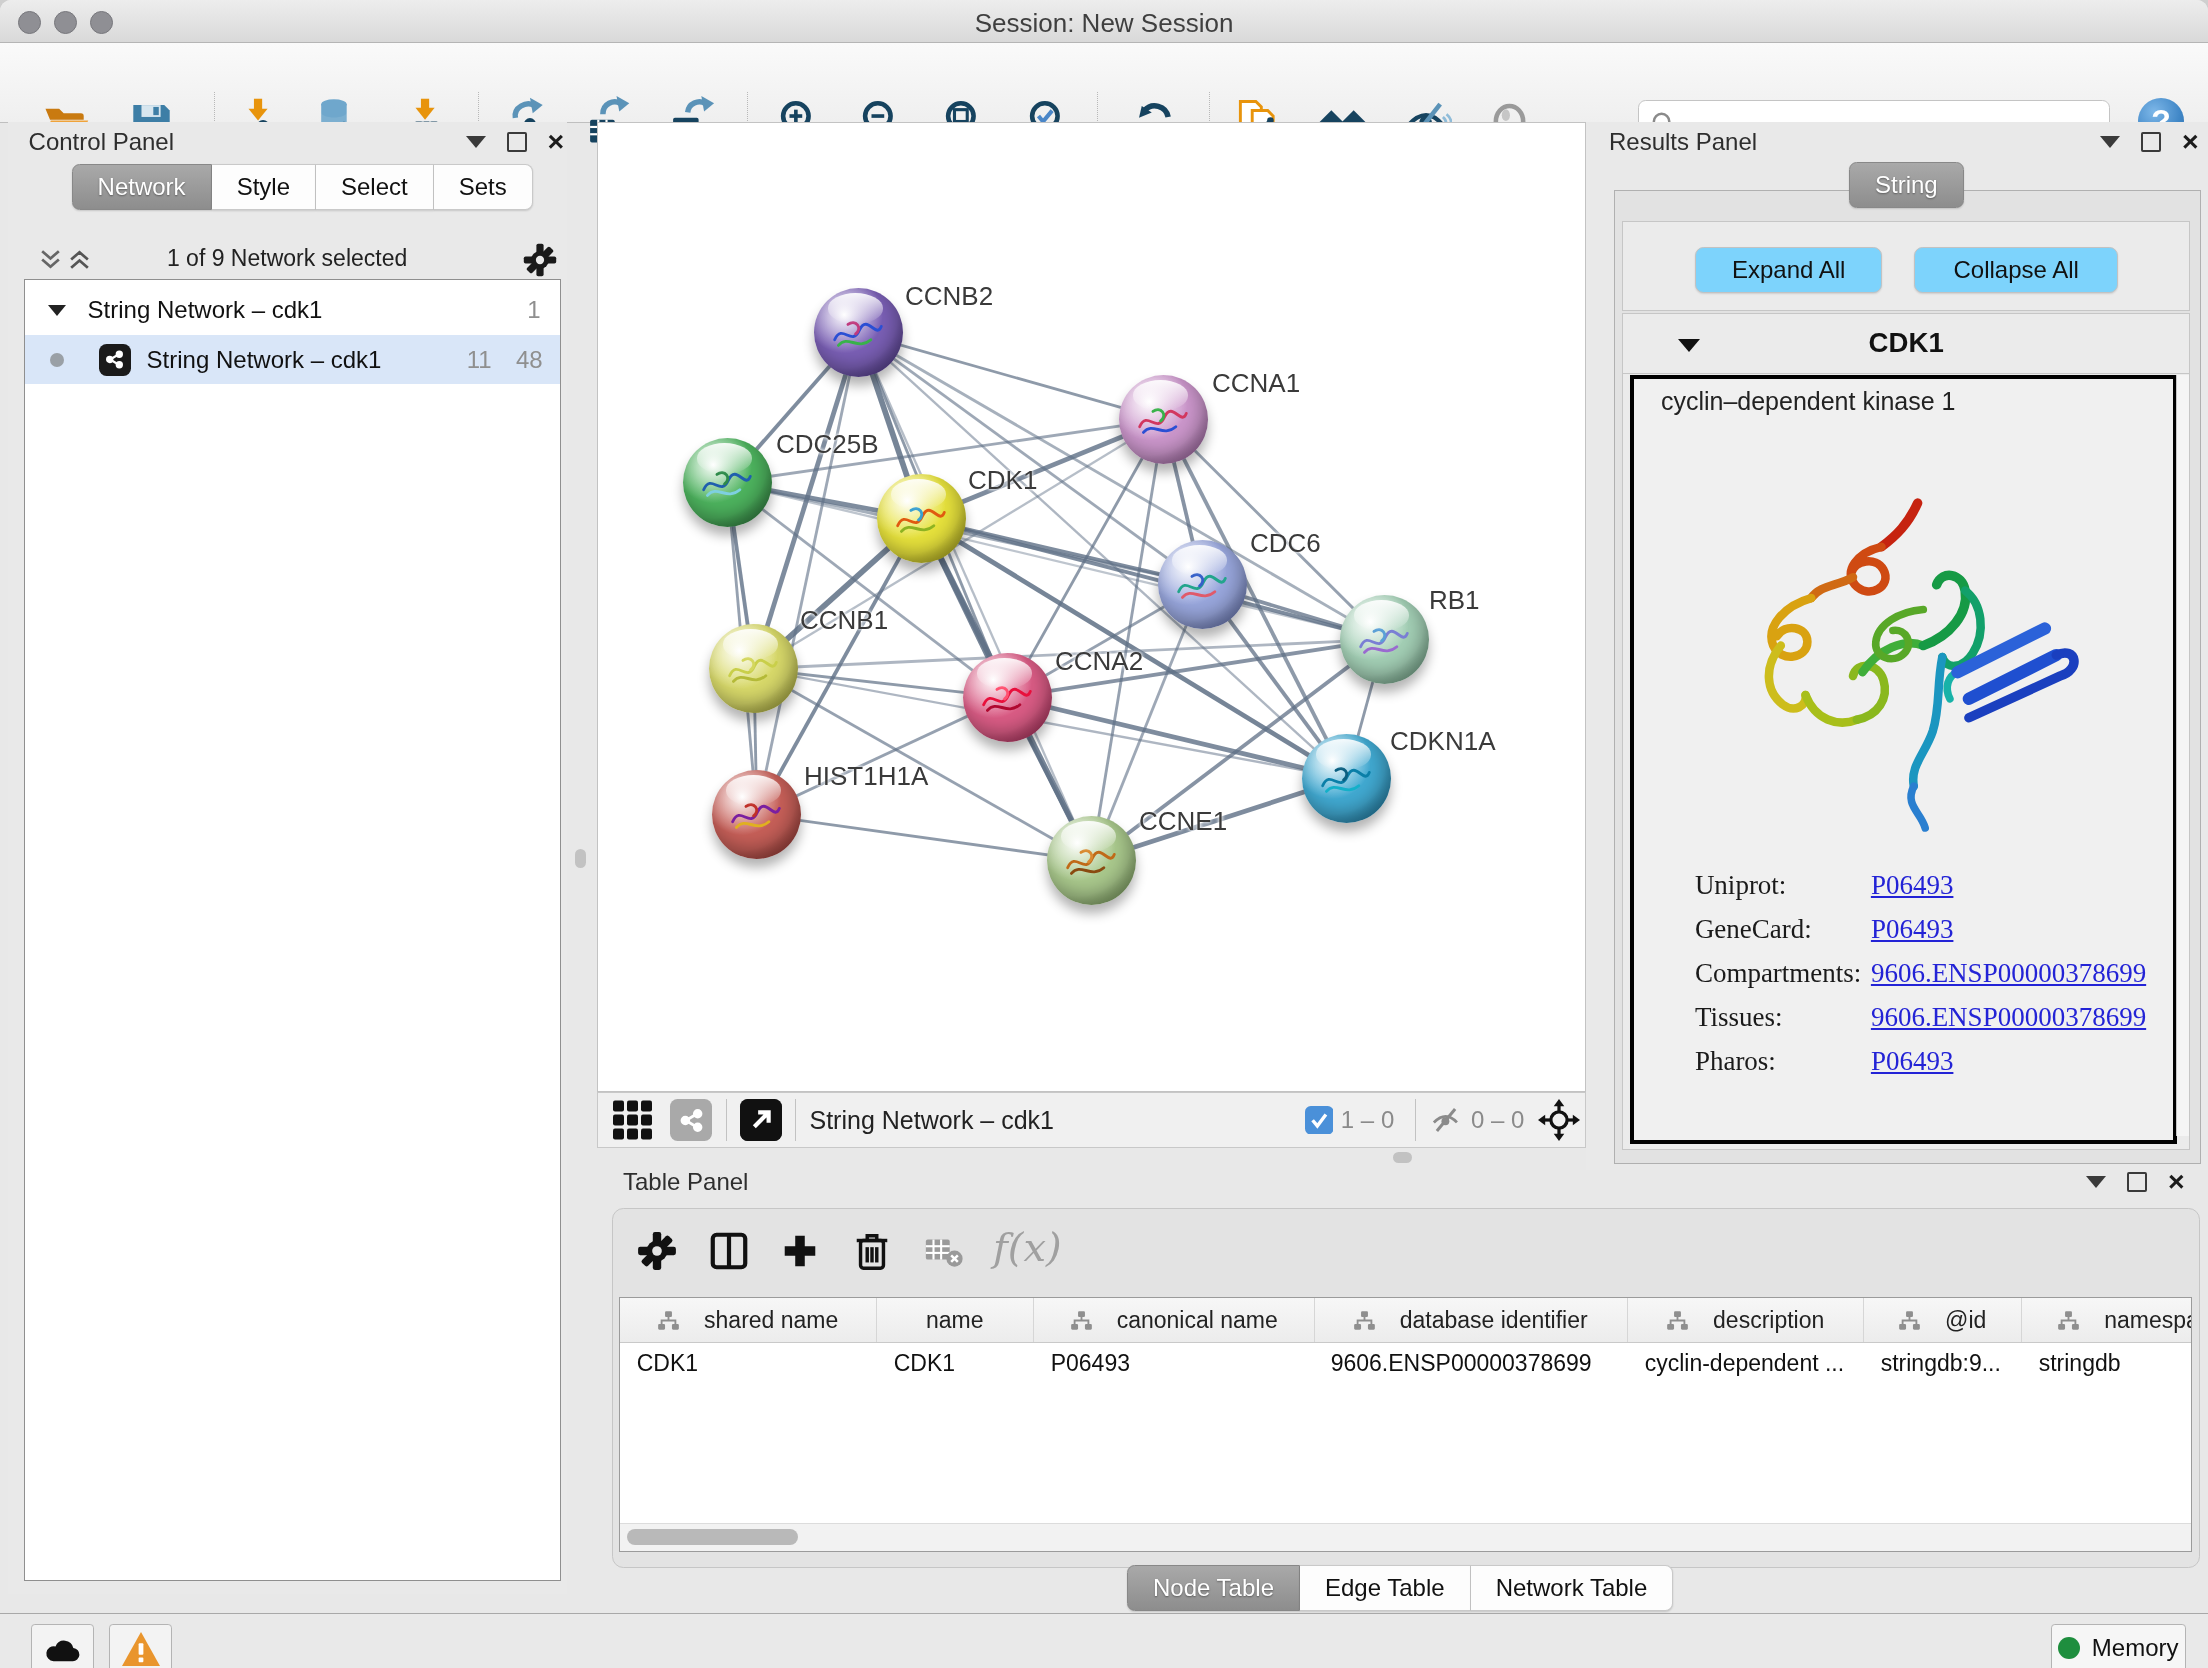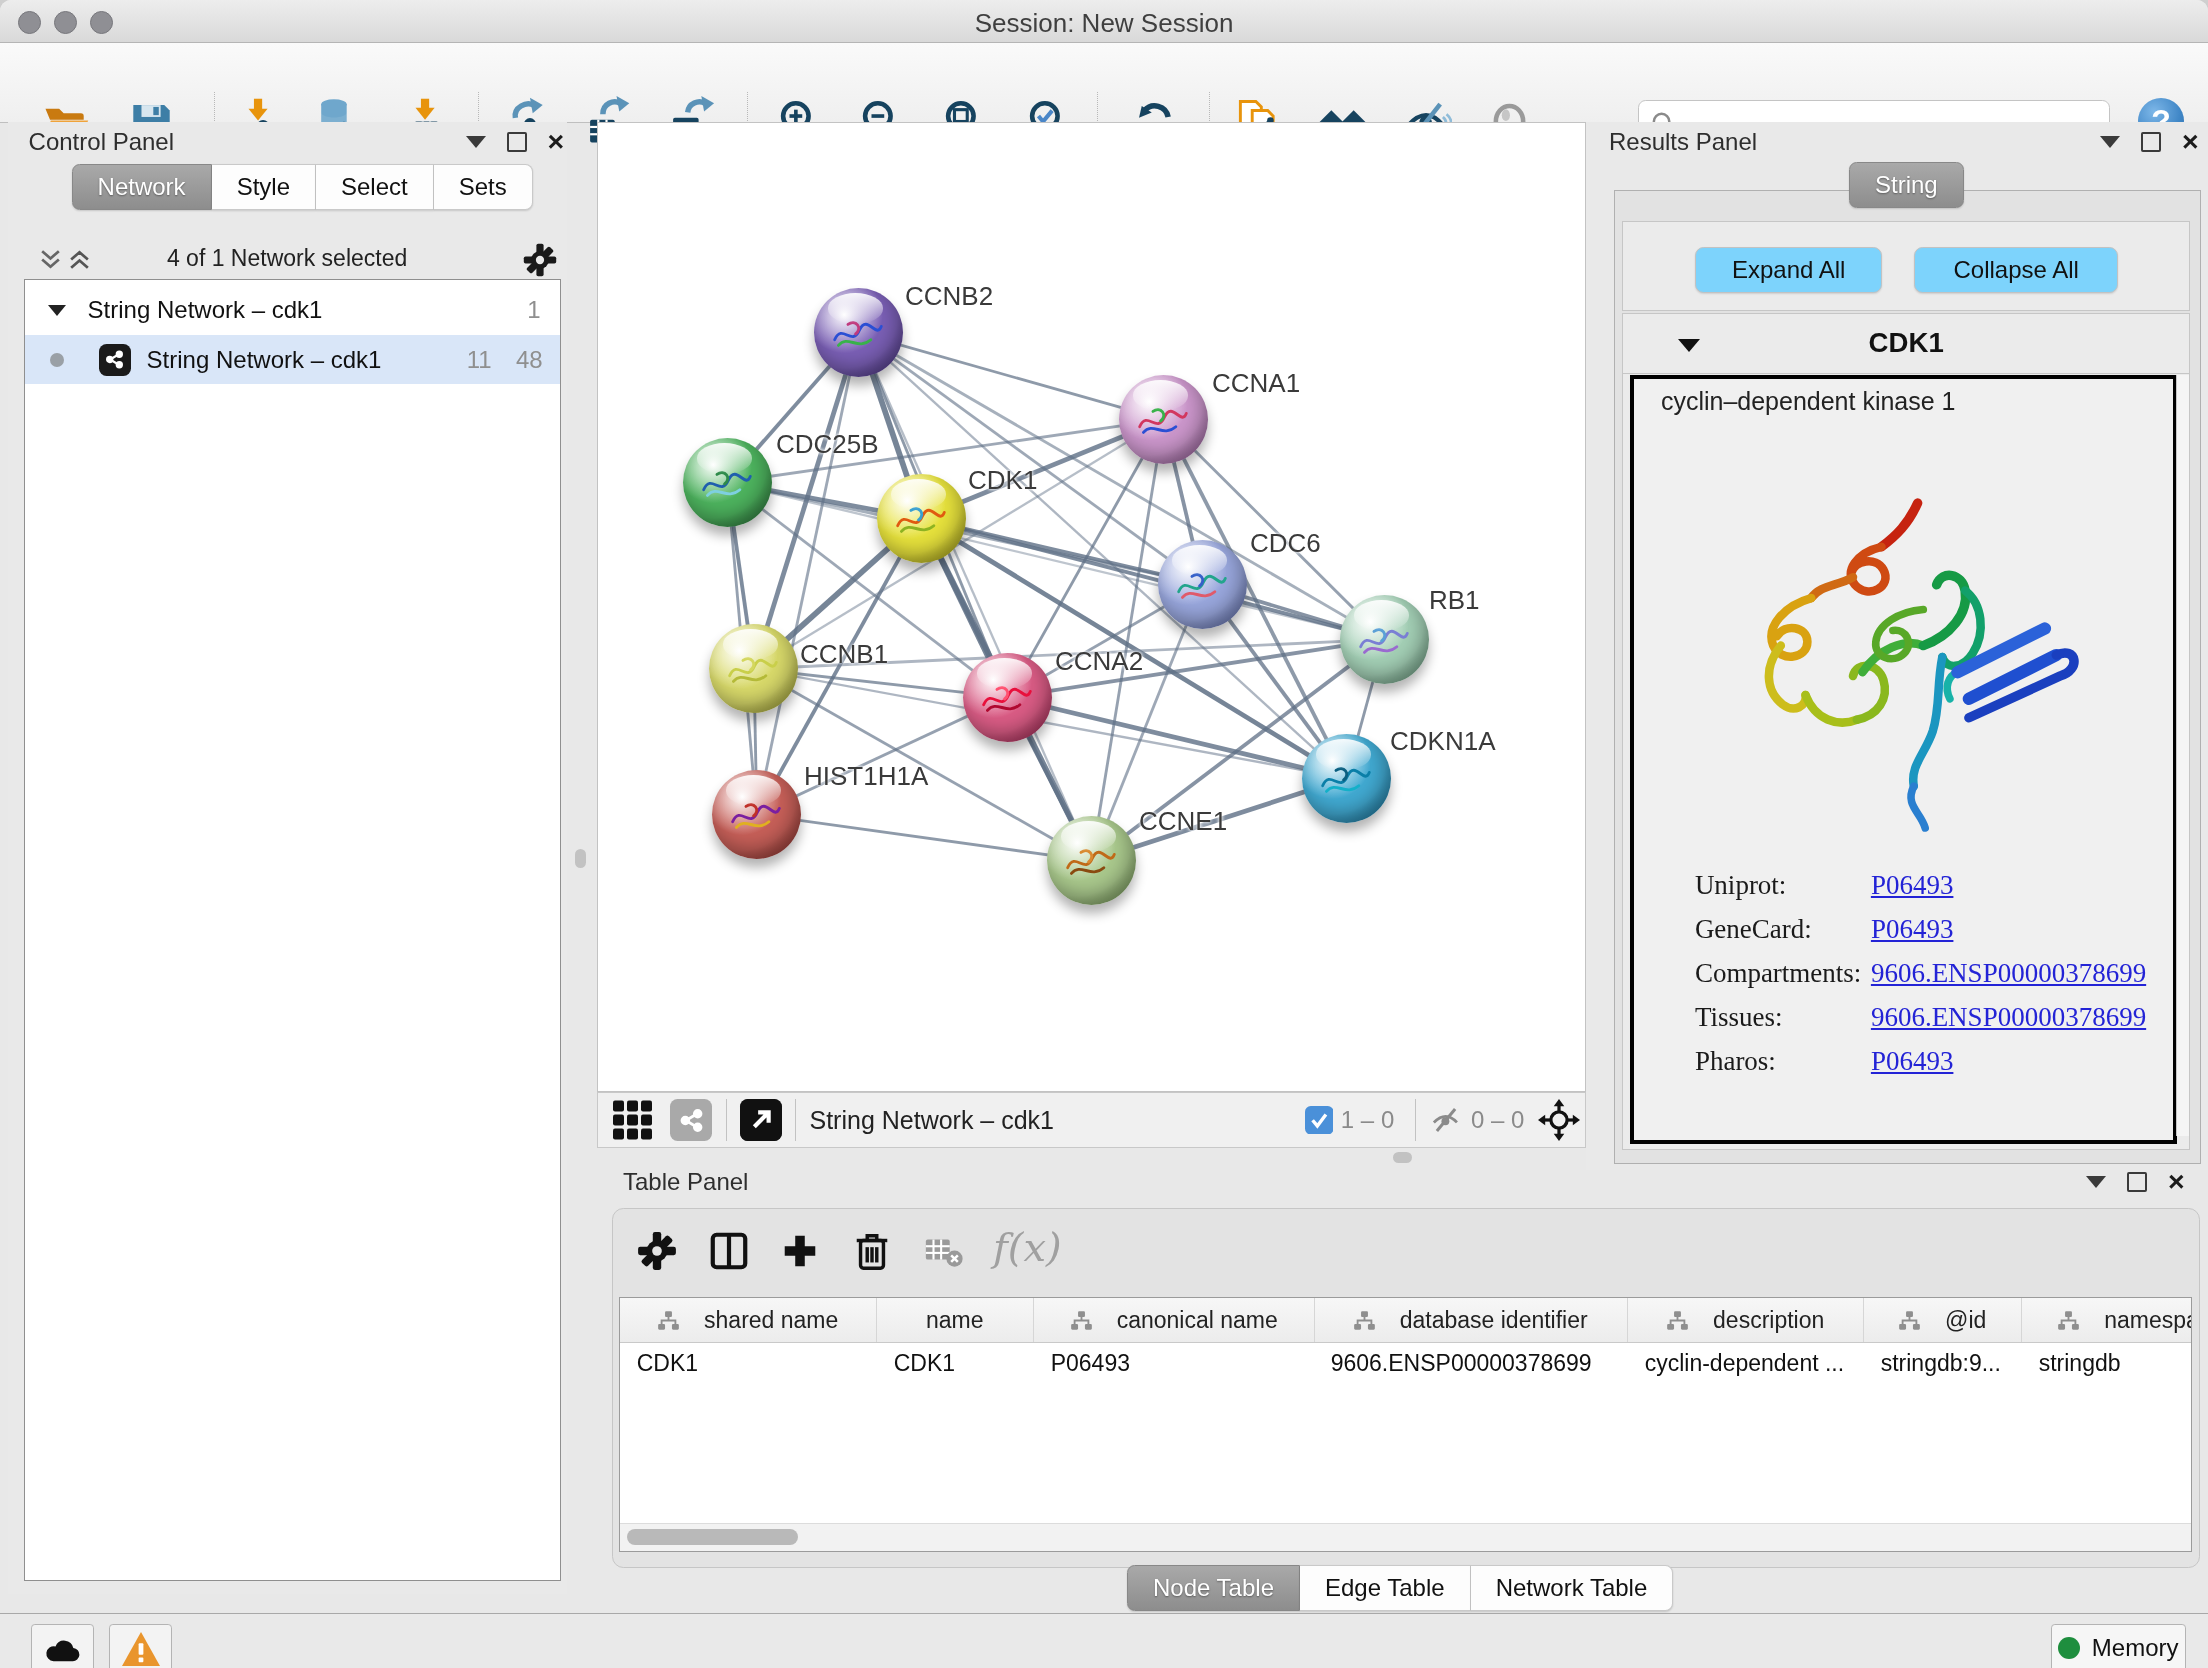--- a/index.html
+++ b/index.html
@@ -313,21 +313,21 @@
       <span class="chev" style="position:absolute;left:30px;top:13.3px">
         <svg width="25" height="25" viewBox="0 0 24 24">
             <path d="M4 4l8 7 8-7M4 12l8 7 8-7" stroke="#666" stroke-width="2.6" fill="none"></path>
           </svg>
       </span>
       <span class="chev" style="position:absolute;left:59px;top:13.3px">
         <svg width="25" height="25" viewBox="0 0 24 24">
             <path d="M4 20l8-7 8 7M4 12l8-7 8 7" stroke="#555" stroke-width="2.6" fill="none"></path>
           </svg>
       </span>
-      <span class="stxt">4 of 1 Network selected</span>
+      <span class="stxt">1 of 9 Network selected</span>
       <span style="position:absolute;left:514px;top:7.6px">
         <svg width="36" height="36" viewBox="0 0 40 40">
             <g fill="#1a1a1a">
               <rect x="16" y="2" width="8" height="36" rx="2"></rect>
               <rect x="2" y="16" width="36" height="8" rx="2"></rect>
               <rect x="16" y="2" width="8" height="36" rx="2" transform="rotate(45 20 20)"></rect>
               <circle cx="20" cy="20" r="10"></circle>
             </g>
             <circle cx="20" cy="20" r="4.6" fill="#e9e9e9"></circle>
           </svg>
@@ -466,21 +466,21 @@
         </div>
         <div class="nlabel" style="left: 831px; top: 462px;">RB1</div>
         <div class="node" style="left: 111px; top: 501px; background: radial-gradient(circle at 34% 30%, rgb(255, 255, 255) 0%, rgb(216, 217, 106) 45%, rgb(216, 217, 106) 62%, rgb(154, 155, 46) 98%);">
           <svg class="scrib" viewBox="0 0 64 48">
       <path d="M8 30 C16 12 26 38 34 20 S52 30 57 16" stroke="#c9cf4a"></path>
       <path d="M12 36 C22 24 32 42 46 30" stroke="#b4ba38"></path>
       <path d="M22 14 C30 8 38 18 30 24" stroke="#d4d75e"></path>
           </svg>
           <i class="glare"></i>
         </div>
-        <div class="nlabel" style="left: 202px; top: 516px;">CCNB1</div>
+        <div class="nlabel" style="left: 202px; top: 482px;">CCNB1</div>
         <div class="node" style="left: 365px; top: 530px; background: radial-gradient(circle at 34% 30%, rgb(255, 255, 255) 0%, rgb(218, 92, 133) 45%, rgb(218, 92, 133) 62%, rgb(160, 32, 80) 98%);">
           <svg class="scrib" viewBox="0 0 64 48">
       <path d="M8 30 C16 12 26 38 34 20 S52 30 57 16" stroke="#e8103c"></path>
       <path d="M12 36 C22 24 32 42 46 30" stroke="#b00830"></path>
       <path d="M22 14 C30 8 38 18 30 24" stroke="#ff5070"></path>
           </svg>
           <i class="glare"></i>
         </div>
         <div class="nlabel" style="left: 457px; top: 523px;">CCNA2</div>
         <div class="node" style="left: 704px; top: 611px; background: radial-gradient(circle at 34% 30%, rgb(255, 255, 255) 0%, rgb(65, 169, 209) 45%, rgb(65, 169, 209) 62%, rgb(23, 111, 150) 98%);">

